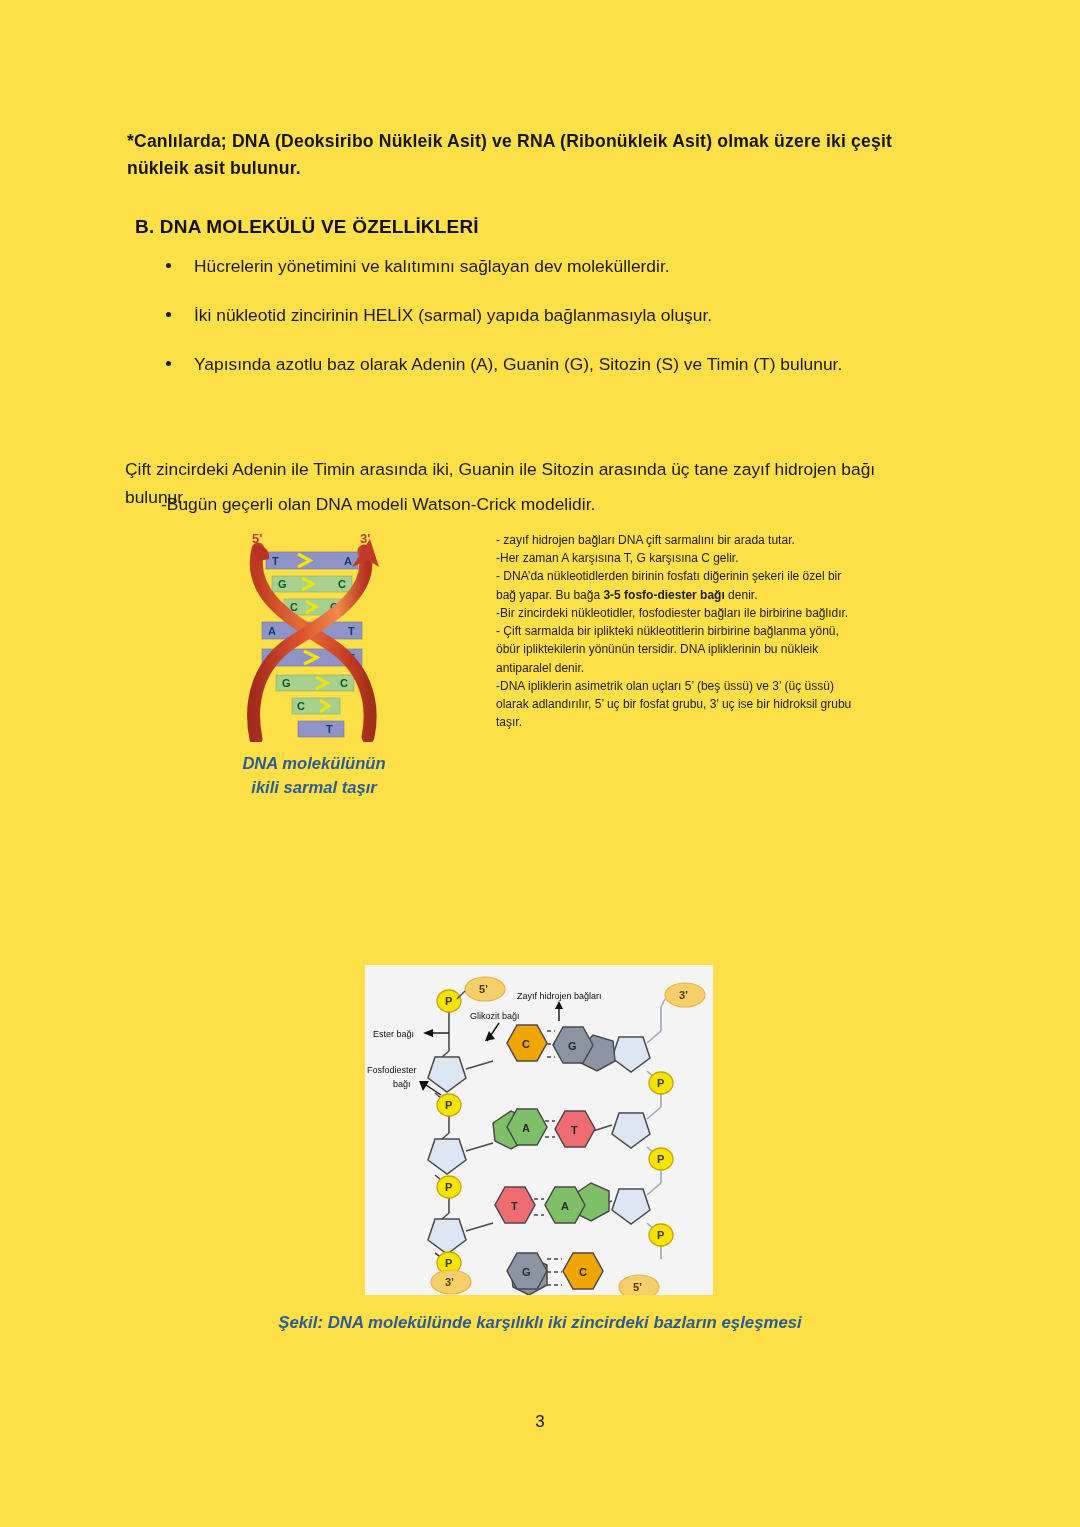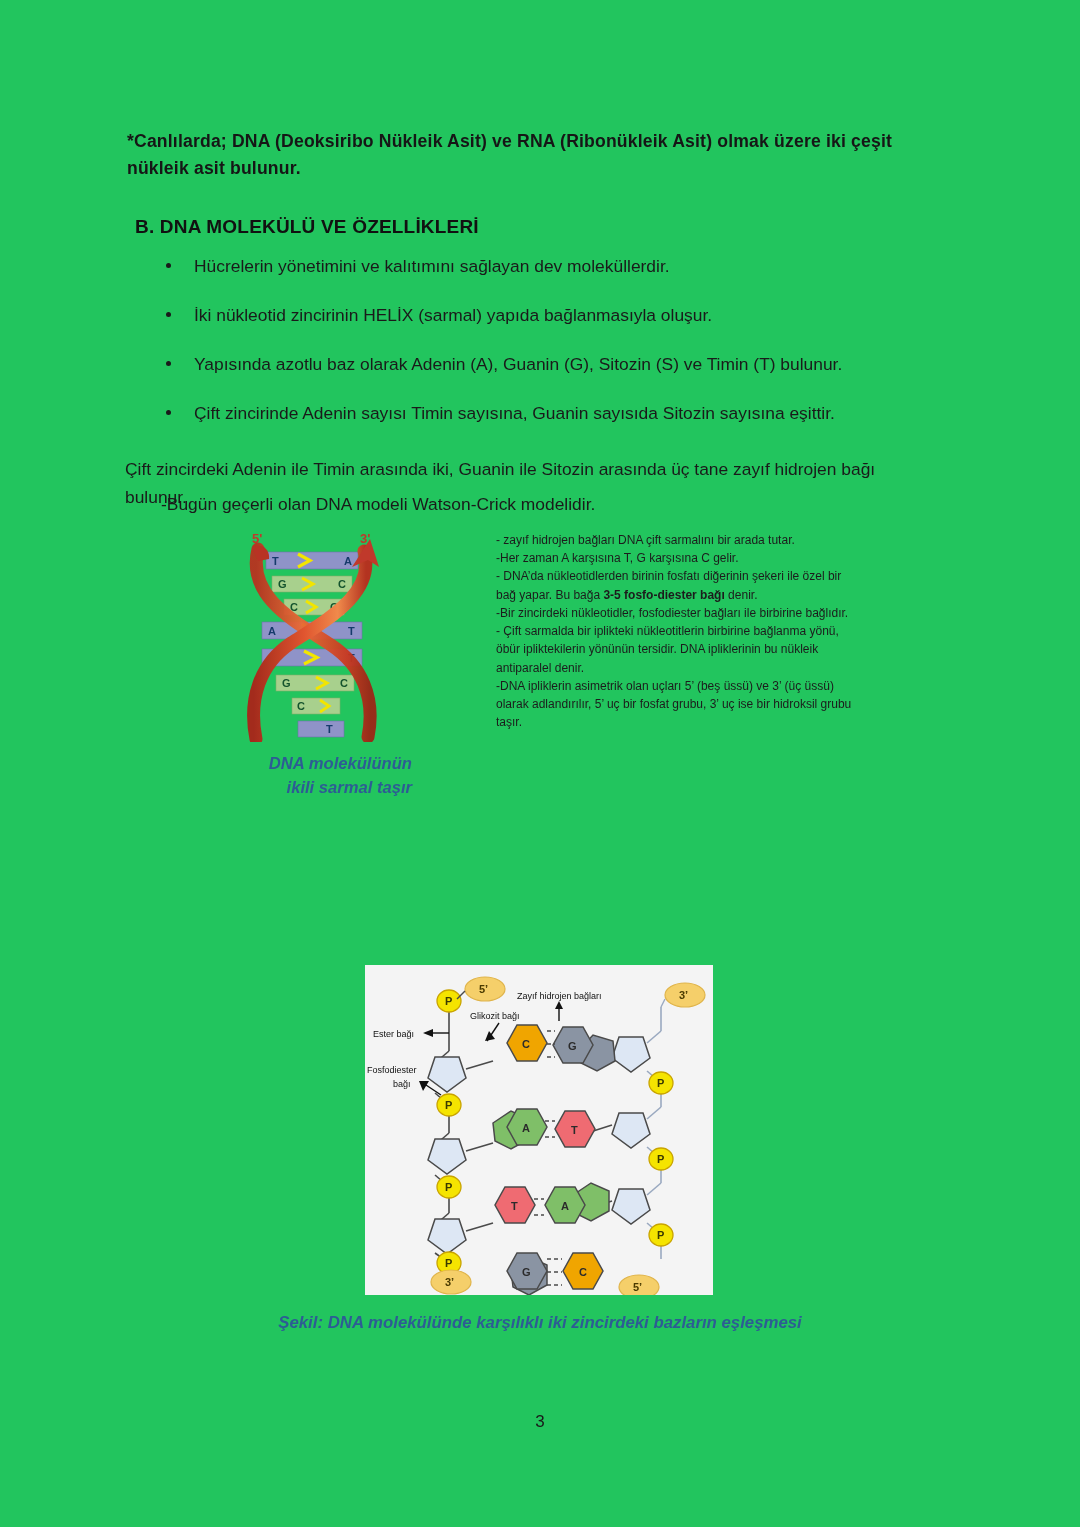--- a/index.html
+++ b/index.html
@@ -13,21 +13,21 @@
     height: 1527px;
     position: relative;
     font-family: "Liberation Sans", sans-serif;
     color: #1a1a1a;
     overflow: hidden;
   }
 
   .page {
     position: absolute;
     inset: 0;
-    background: #22c55e;
+    background: #fde047;
   }
 
   
   .intro {
     position: absolute;
     left: 127px;
     top: 128px;
     width: 812px;
     font-size: 17.6px;
     line-height: 1.55;
@@ -103,21 +103,21 @@
     width: 152px;
     height: 215px;
   }
   .helix-figure svg { display: block; }
 
   .helix-caption {
     position: absolute;
     left: 216px;
     top: 752px;
     width: 196px;
-    text-align: right;
+    text-align: center;
     font-size: 16.6px;
     font-weight: bold;
     font-style: italic;
     line-height: 1.42;
     color: #2d5c94;
   }
 
   
   .notes {
     position: absolute;
@@ -214,24 +214,20 @@
       <span class="dot"></span>
       <span>Hücrelerin yönetimini ve kalıtımını sağlayan dev moleküllerdir.</span>
     </li>
     <li>
       <span class="dot"></span>
       <span>İki nükleotid zincirinin HELİX (sarmal) yapıda bağlanmasıyla oluşur.</span>
     </li>
     <li>
       <span class="dot"></span>
       <span>Yapısında azotlu baz olarak Adenin (A), Guanin (G), Sitozin (S) ve Timin (T) bulunur.</span>
-    </li>
-    <li>
-      <span class="dot"></span>
-      <span>Çift zincirinde Adenin sayısı Timin sayısına, Guanin sayısıda Sitozin sayısına eşittir.</span>
     </li>
   </ul>
 
   <div class="para-hydrogen">Çift zincirdeki Adenin ile Timin arasında iki, Guanin ile Sitozin arasında üç tane zayıf hidrojen bağı bulunur.</div>
 
   <div class="para-watson">-Bugün geçerli olan DNA modeli Watson-Crick modelidir.</div>
 
   <div class="helix-figure">
     <svg width="152" height="215" viewBox="0 0 152 215" xmlns="http://www.w3.org/2000/svg">
       <defs>

